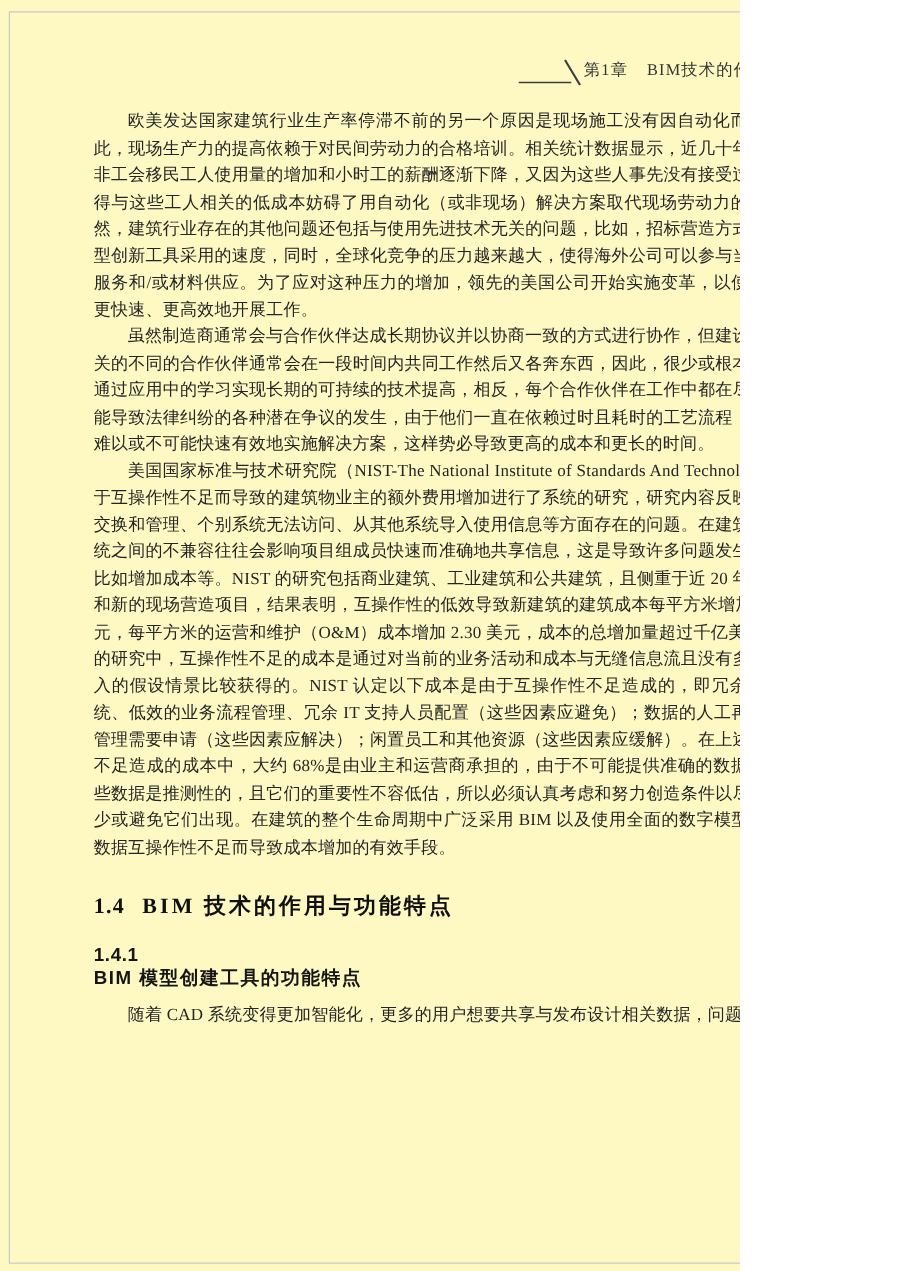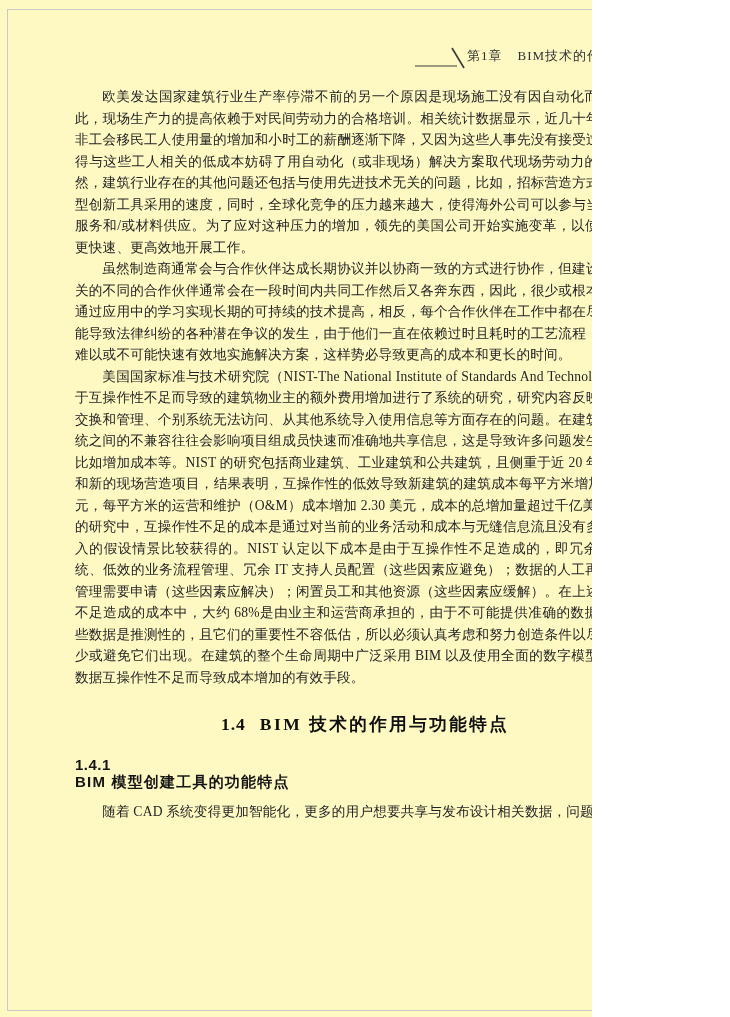--- a/index.html
+++ b/index.html
@@ -22,21 +22,21 @@
   .page-num {
     position:absolute; left:672px; top:203px; width:28px;
     text-align:center; font-size:11px; color:#444;
   }
   .main-text { position:absolute; left:75px; top:86px; width:580px; }
   .main-text p {
     margin:0; text-indent:2em; font-size:13.6px; line-height:21.5px;
     text-align:justify; letter-spacing:0.2px;
   }
   h2.section-heading {
-    margin:14px 0 0 0; display:flex; justify-content:center; align-items:baseline;
+    margin:14px 0 0 0; display:flex; align-items:baseline;
     font-size:17.5px; font-weight:bold; color:#101010;
   }
   h2.section-heading .num { margin-right:14px; letter-spacing:1px; }
   h2.section-heading .ttl { letter-spacing:2.5px;margin-top:10px; }
   h3.subsection-heading {
     margin:20px 0 9px 0; display:flex; align-items:baseline;
     font-family:"Liberation Sans","DejaVu Sans",sans-serif;
     font-size:15px; font-weight:600; color:#151515;flex-direction:column;
   }
   h3.subsection-heading .num { margin-right:12px; letter-spacing:0.5px; }

